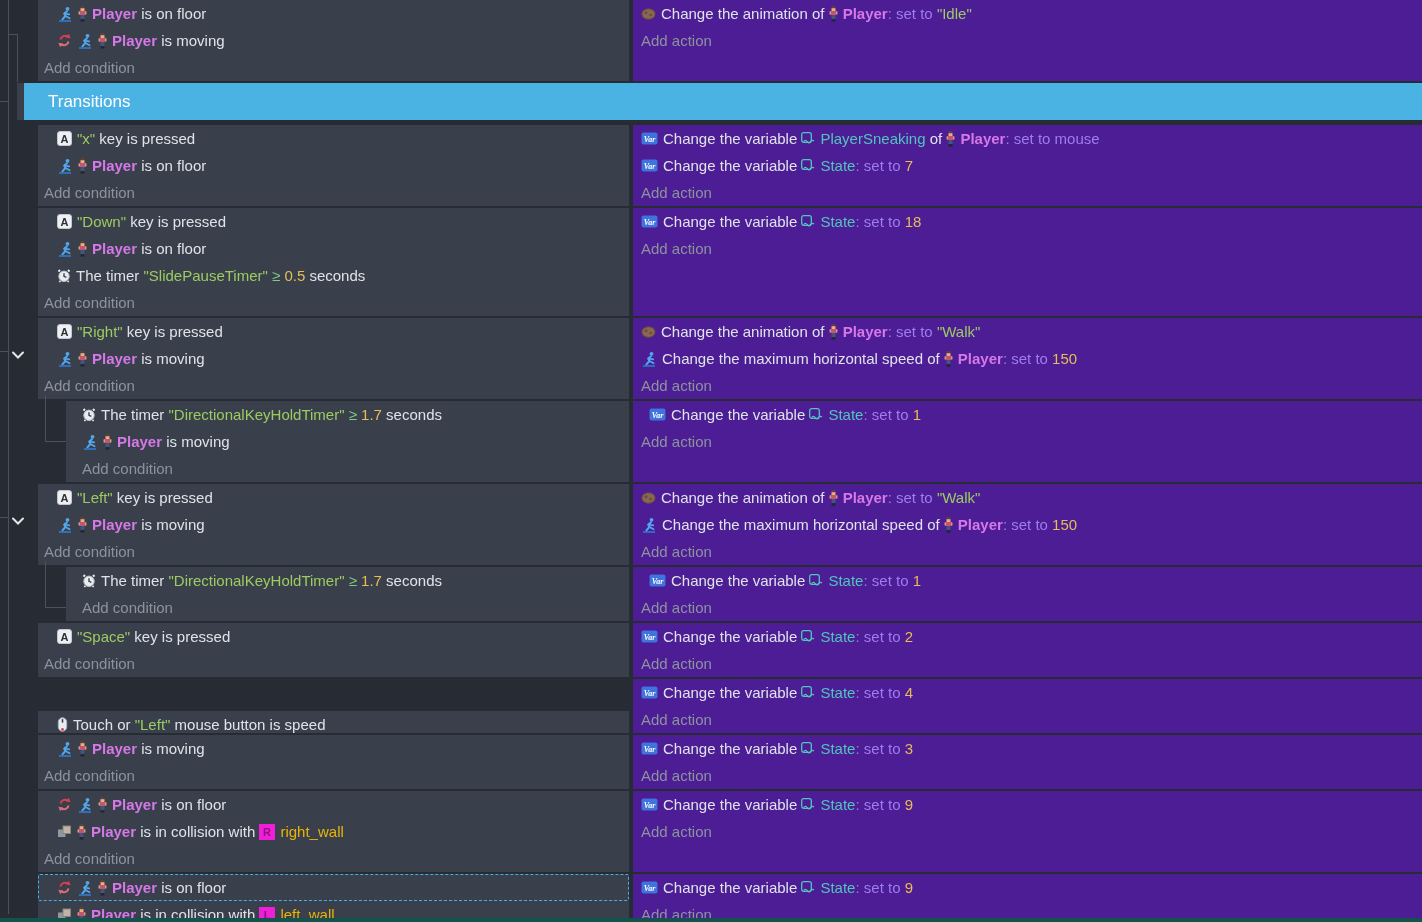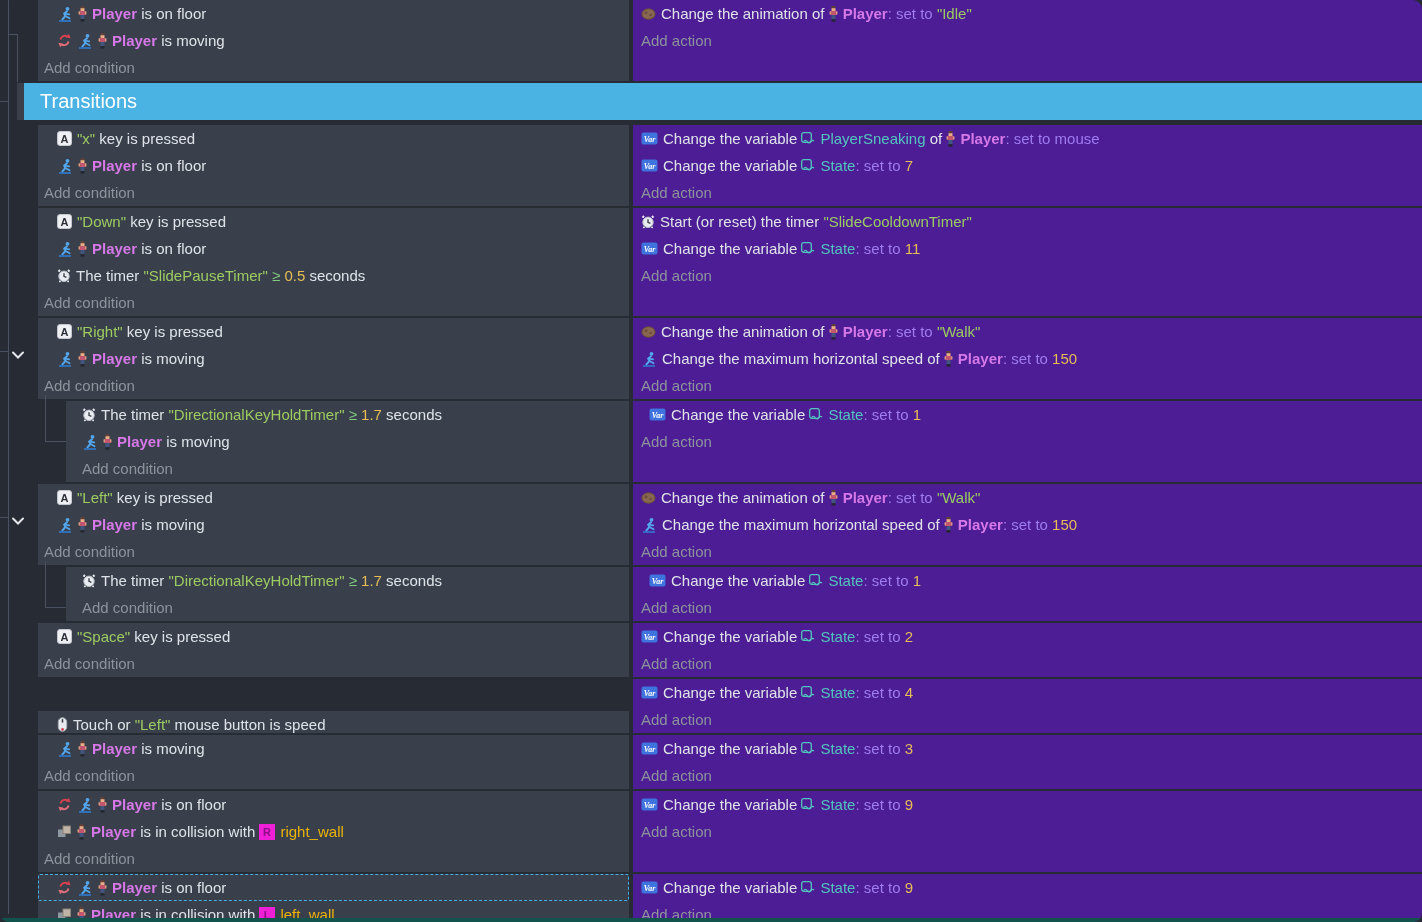--- a/index.html
+++ b/index.html
@@ -1,34 +1,34 @@
 <!DOCTYPE html>
 <html><head>
 <meta charset="utf-8">
 <style>
   html,body{margin:0;padding:0;background:#272b34;}
   .page{position:relative;width:1422px;height:922px;overflow:hidden;background:#272b34;
-        font-family:"Liberation Sans",sans-serif;font-size:15px;color:#dfe3e9;border-radius:9px;}
+        font-family:"Liberation Sans",sans-serif;font-size:15px;color:#dfe3e9;}
   .event{display:flex;margin-bottom:2px;}
   .cond{background:#3a404b;flex:none;}
   .act{background:#4c1d95;flex:1;margin-left:4px;}
   .row{height:27px;display:flex;align-items:center;white-space:pre;padding-left:19px;}
   .act .row{padding-left:8px;}
   .sub .row{padding-left:16px;}
   .addrow{height:27px;display:flex;align-items:center;color:#8d939d;padding-left:6px;cursor:pointer;}
   .act .addrow{padding-left:8px;}
   .sub .cond .addrow{padding-left:16px;}
   .sel{outline:1px dashed #45aee8;outline-offset:-1px;border-radius:2px;}
   .seg{display:inline;}
   .w{color:#dfe3e9}.obj{color:#d678e8;font-weight:700}.wall{color:#eab308;font-weight:400}
   .str{color:#9ccb62}.num{color:#e8bd55}.kw{color:#9f7cf0}.var{color:#53c4be}.geq{color:#82cc82}
   .icon{display:inline-flex;align-items:center;margin-right:5px;flex:none;}
   .groupbar{display:flex;height:37px;margin-left:17px;margin-bottom:5px;}
   .grouprail{width:7px;background:#3a3f4a;flex:none;}
-  .groupblue{flex:1;display:flex;align-items:center;padding-left:16px;font-size:20px;color:#ffffff;}
+  .groupblue{flex:1;display:flex;align-items:center;padding-left:24px;font-size:17px;color:#ffffff;}
   .tline{position:absolute;background:#4a5160;}
   .chev{position:absolute;}
   .bottomstrip{position:absolute;left:0;bottom:0;width:100%;height:4px;background:#13534d;}
 </style>
 </head>
 <body>
 
 <div class="page" id="page">
   <div id="events">
       <div class="event" style="margin-left: 38px; height: 81px;">
@@ -167,35 +167,27 @@
                 <line x1="3" y1="2" x2="1.5" y2="3.6" stroke="#e8ebef" stroke-width="2"></line>
                 <line x1="11" y1="2" x2="12.5" y2="3.6" stroke="#e8ebef" stroke-width="2"></line>
                 <circle cx="7" cy="8.3" r="5.2" fill="#e9edf2" stroke="#b9bfc7"></circle>
                 <path d="M7 5.3 L7 8.3 L9.4 9.4" stroke="#3a3f48" stroke-width="1.4" fill="none"></path>
                 <line x1="3.4" y1="12.7" x2="2.4" y2="14" stroke="#e8ebef" stroke-width="1.6"></line>
                 <line x1="10.6" y1="12.7" x2="11.6" y2="14" stroke="#e8ebef" stroke-width="1.6"></line>
               </svg></span><span class="seg w">The timer </span><span class="seg str">"SlidePauseTimer"</span><span class="seg geq"> ≥ </span><span class="seg num">0.5</span><span class="seg w"> seconds</span></div>
           <div class="addrow">Add condition</div>
         </div>
         <div class="act">
-          <div class="row"><span class="icon"><svg width="14" height="15" viewBox="0 0 14 15">
-                <line x1="3" y1="2" x2="1.5" y2="3.6" stroke="#e8ebef" stroke-width="2"></line>
-                <line x1="11" y1="2" x2="12.5" y2="3.6" stroke="#e8ebef" stroke-width="2"></line>
-                <circle cx="7" cy="8.3" r="5.2" fill="#e9edf2" stroke="#b9bfc7"></circle>
-                <path d="M7 5.3 L7 8.3 L9.4 9.4" stroke="#3a3f48" stroke-width="1.4" fill="none"></path>
-                <line x1="3.4" y1="12.7" x2="2.4" y2="14" stroke="#e8ebef" stroke-width="1.6"></line>
-                <line x1="10.6" y1="12.7" x2="11.6" y2="14" stroke="#e8ebef" stroke-width="1.6"></line>
-              </svg></span><span class="seg w">Start (or reset) the timer </span><span class="seg str">"SlideCooldownTimer"</span></div>
-          <div class="row"><span class="icon"><svg width="17" height="13" viewBox="0 0 17 13">
-                <rect x="0.5" y="0.5" width="16" height="12" rx="2" fill="#3f73dd"></rect>
-                <text x="8.5" y="9.5" text-anchor="middle" font-family="Liberation Serif,serif" font-size="8" font-style="italic" font-weight="bold" fill="#ffffff">Var</text>
-              </svg></span><span class="seg w">Change the variable </span><span class="icon"><svg width="14" height="13" viewBox="0 0 14 13">
-                <rect x="0.7" y="0.7" width="9.6" height="9.6" rx="2" stroke="#53c4be" stroke-width="1.3" fill="none"></rect>
-                <path d="M2.6 9.6 q1.8 -2.6 3.6 0 q1.8 2.6 3.6 0 q1.6 -2.2 3.2 -0.4" stroke="#53c4be" stroke-width="1.2" fill="none"></path>
-              </svg></span><span class="seg var">State</span><span class="seg kw">: set to </span><span class="seg num">11</span></div>
+          <div class="row"><span class="icon"><svg width="17" height="13" viewBox="0 0 17 13">
+                <rect x="0.5" y="0.5" width="16" height="12" rx="2" fill="#3f73dd"></rect>
+                <text x="8.5" y="9.5" text-anchor="middle" font-family="Liberation Serif,serif" font-size="8" font-style="italic" font-weight="bold" fill="#ffffff">Var</text>
+              </svg></span><span class="seg w">Change the variable </span><span class="icon"><svg width="14" height="13" viewBox="0 0 14 13">
+                <rect x="0.7" y="0.7" width="9.6" height="9.6" rx="2" stroke="#53c4be" stroke-width="1.3" fill="none"></rect>
+                <path d="M2.6 9.6 q1.8 -2.6 3.6 0 q1.8 2.6 3.6 0 q1.6 -2.2 3.2 -0.4" stroke="#53c4be" stroke-width="1.2" fill="none"></path>
+              </svg></span><span class="seg var">State</span><span class="seg kw">: set to </span><span class="seg num">18</span></div>
           <div class="addrow">Add action</div>
         </div>
       </div>
       <div class="event" style="margin-left: 38px; height: 81px;">
         <div class="cond" style="width: 591px;">
           <div class="row"><span class="icon"><svg width="15" height="15" viewBox="0 0 15 15">
                 <rect x="0.5" y="0.5" width="14" height="14" rx="2.5" fill="#eef0f3" stroke="#c3c7cd"></rect>
                 <text x="7.5" y="11.5" text-anchor="middle" font-family="Liberation Sans,sans-serif" font-size="11" font-weight="bold" fill="#2c3038">A</text>
               </svg></span><span class="seg str">"Right" </span><span class="seg w">key is pressed</span></div>
           <div class="row"><span class="icon"><svg width="16" height="16" viewBox="0 0 16 16">

